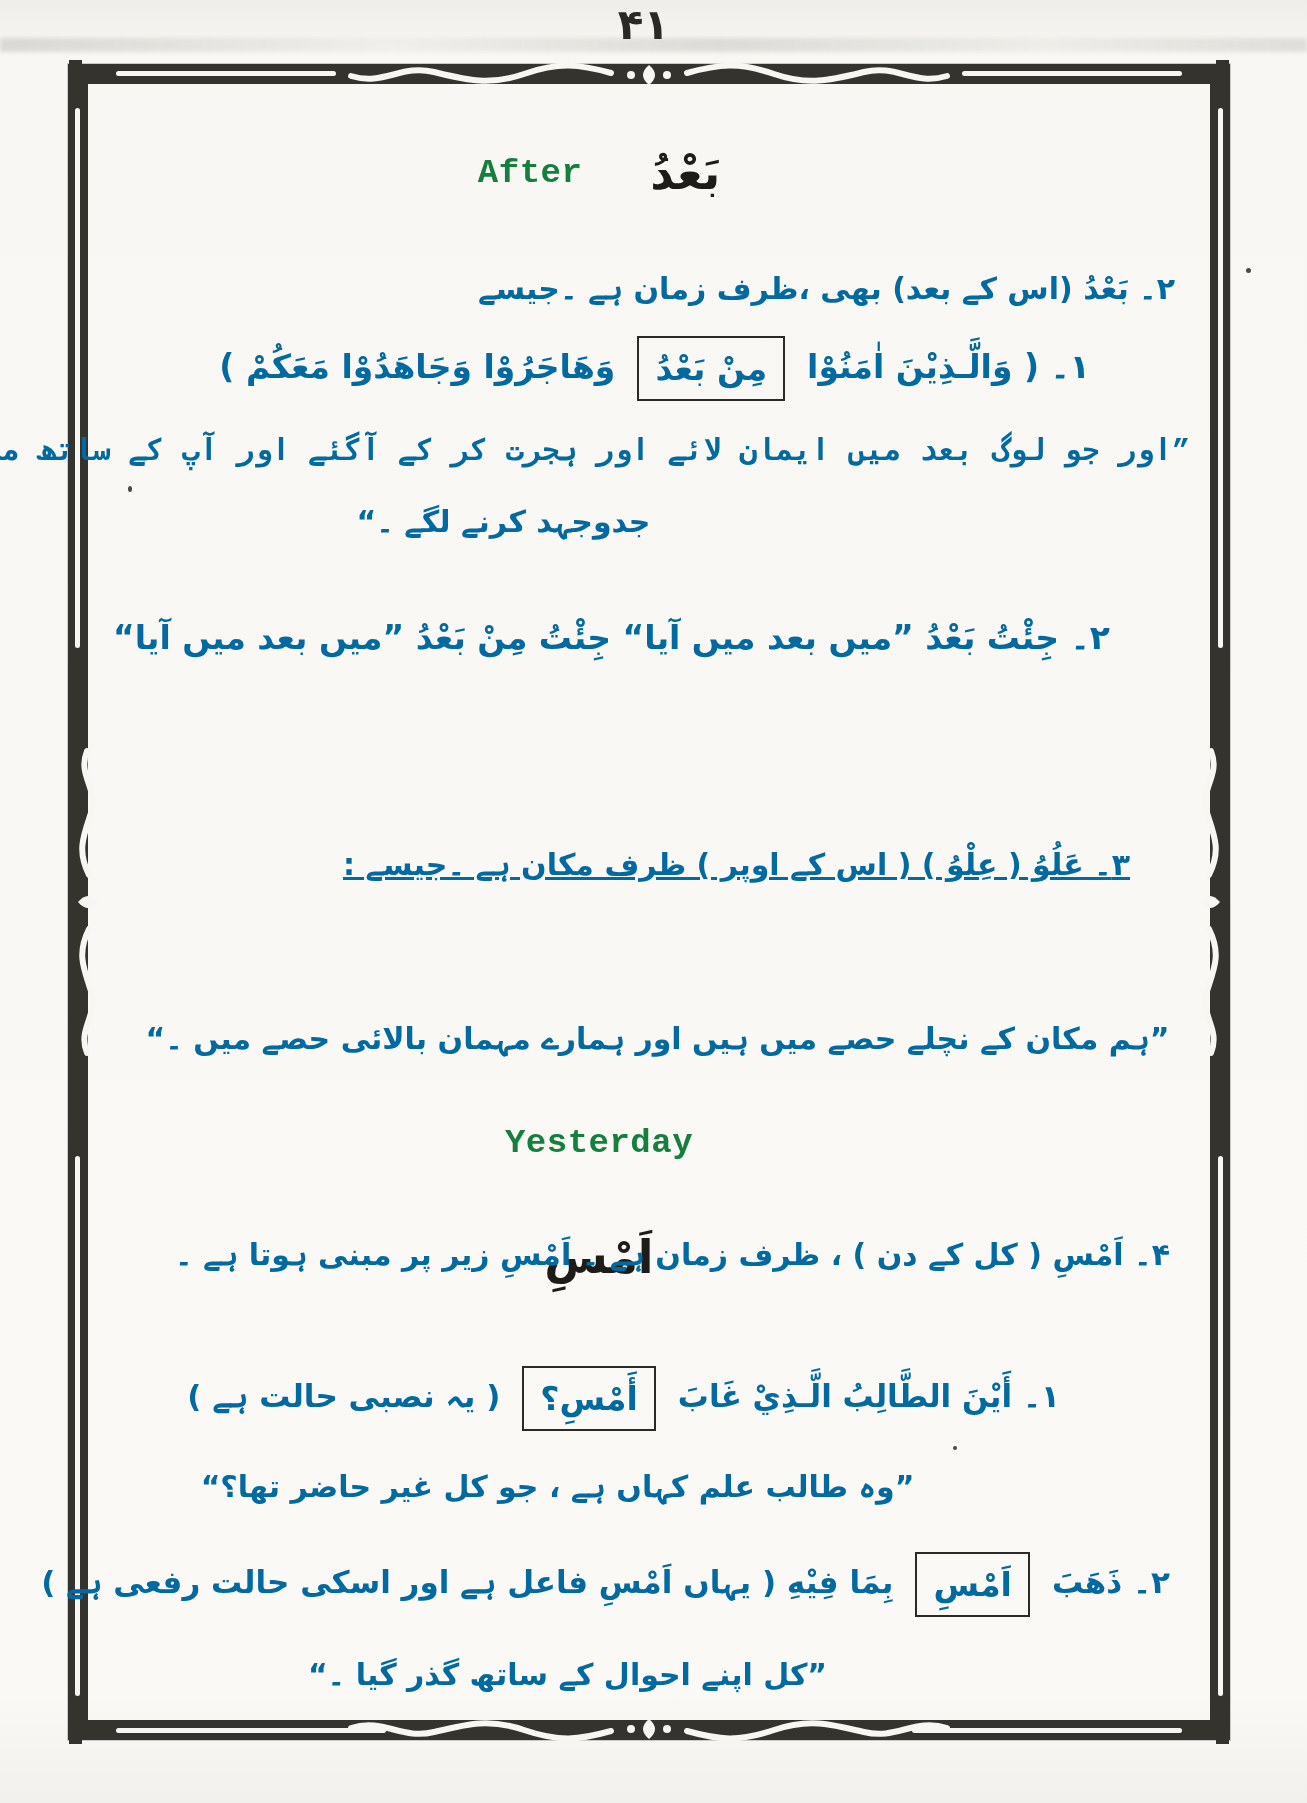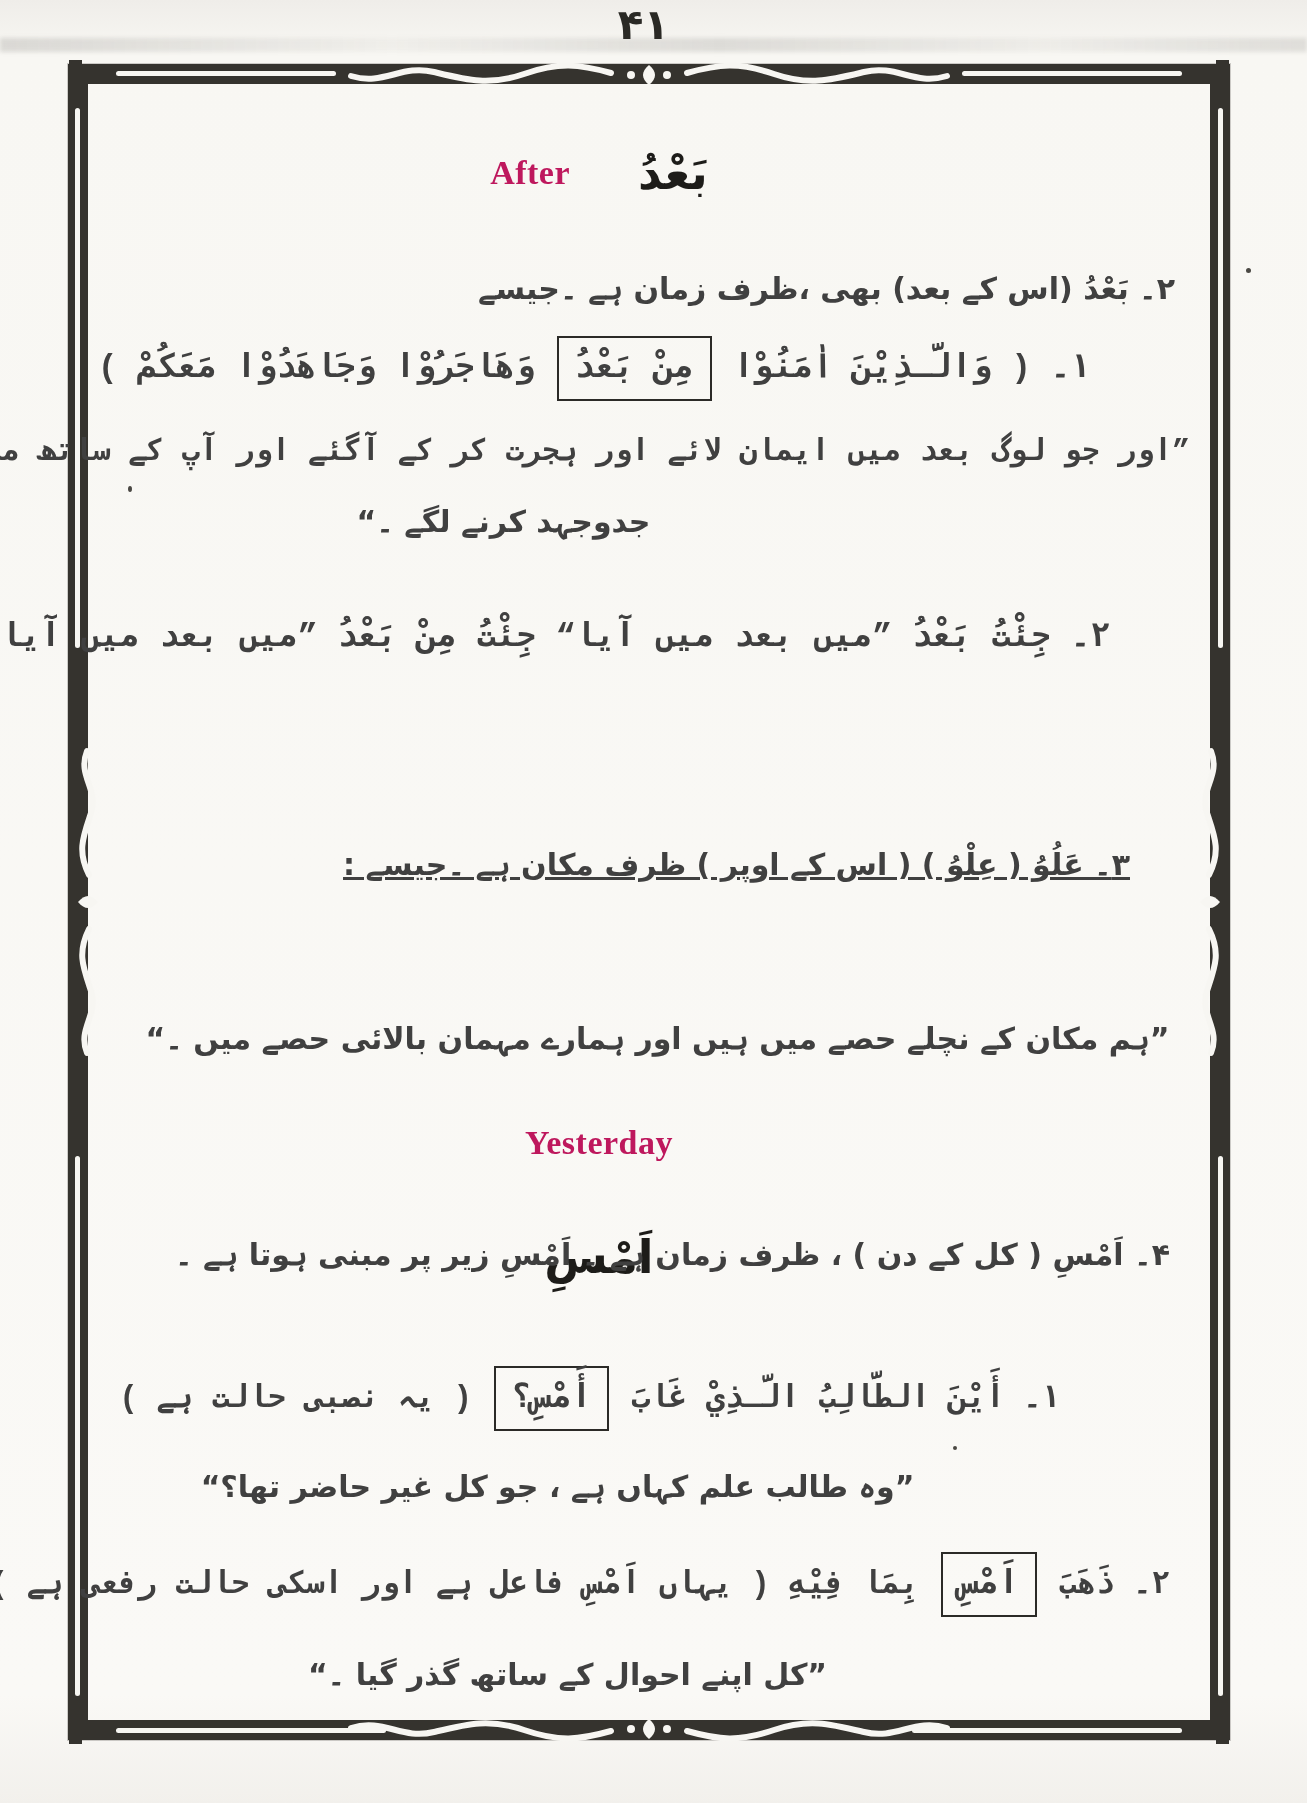--- a/index.html
+++ b/index.html
@@ -51,37 +51,37 @@
   .knot-tl{left:-19px;top:-24px;}
   .knot-tr{right:-19px;top:-24px;}
   .knot-bl{left:-19px;bottom:-24px;}
   .knot-br{right:-19px;bottom:-24px;}
 
   
   .content{position:absolute;left:20px;top:20px;right:20px;bottom:20px;}
   .u-line{
     position:absolute;left:17px;right:0;direction:rtl;text-align:right;
     font-size:30px;font-weight:bold;line-height:1.55;white-space:nowrap;
-    color:#404040;
+    color:#0369a1;
   }
-  .arabic{font-size:33px;font-family:Liberation Mono, monospace;}
+  .arabic{font-size:33px;}
   .centered{text-align:center;}
   .boxed{
     display:inline-block;border:2.5px solid #2b2a27;
     padding:5px 16px;margin:0 22px;vertical-align:middle;
     font-size:33px;font-weight:bold;
   }
   .heading-row{
     position:absolute;left:0;right:0;display:flex;direction:ltr;
     justify-content:center;align-items:center;gap:68px;
     transform:translateX(-50px);
   }
   .heading-en{
-    font-family:Liberation Serif, serif;
-    font-size:34px;font-weight:bold;color:#be185d;letter-spacing:.5px;
+    font-family:Liberation Mono, monospace;
+    font-size:34px;font-weight:bold;color:#15803d;letter-spacing:.5px;
   }
   .heading-ar{
     direction:rtl;font-size:46px;font-weight:bold;color:#1d1c19;
   }
 </style>
 </head>
 <body>
 
 <div class="smudge"></div>
 <div class="speck" style="left:1246px;top:268px;width:5px;height:5px;"></div>

